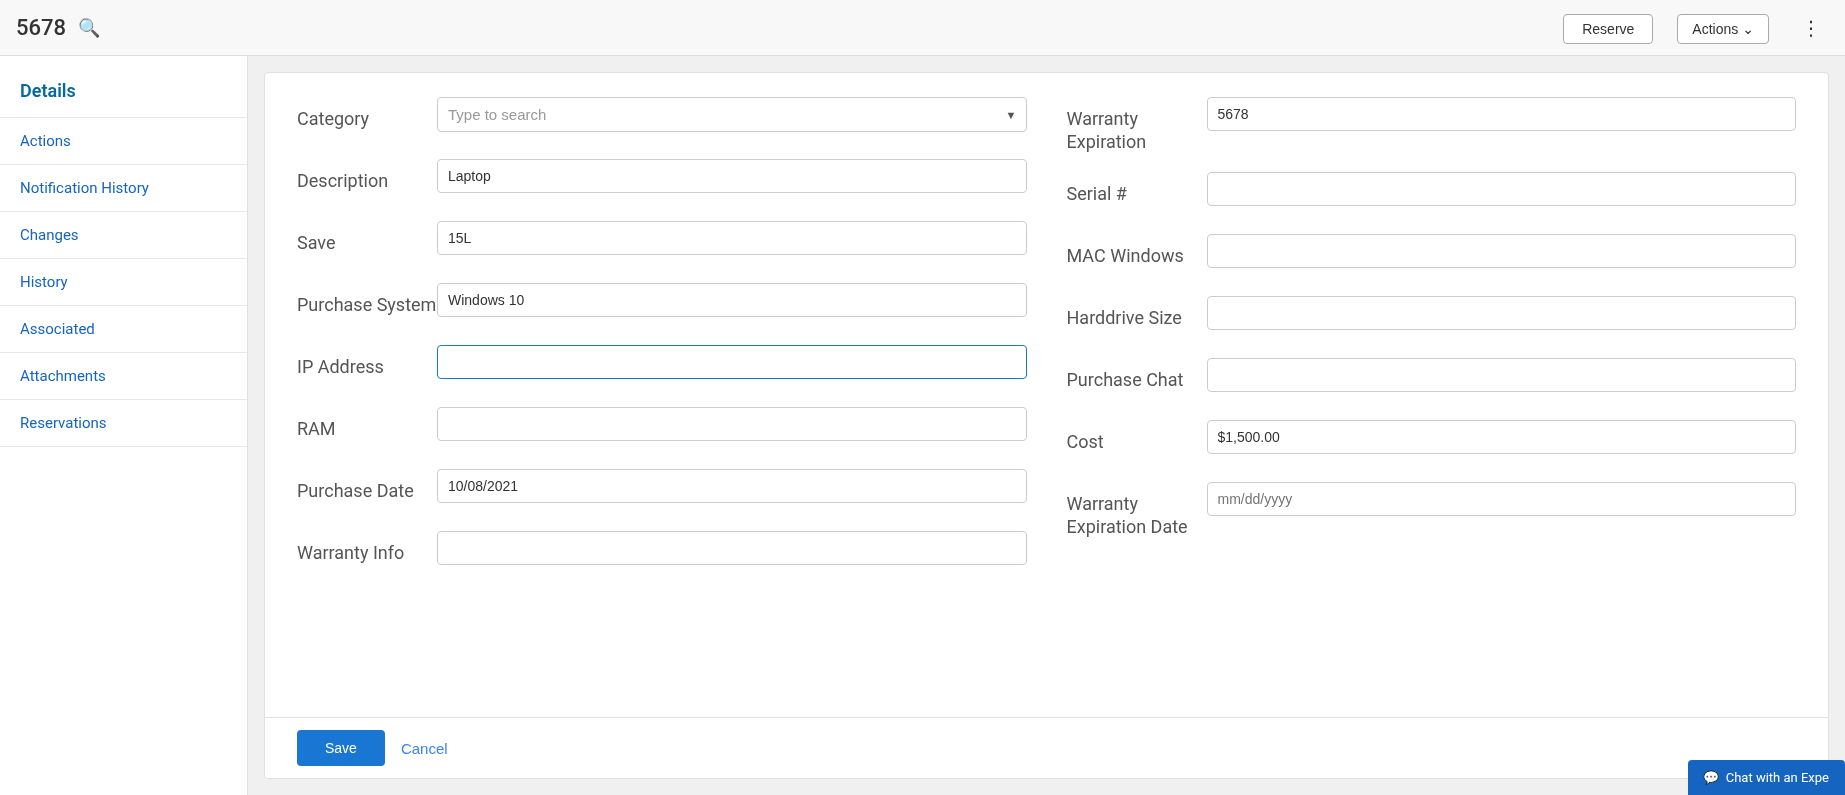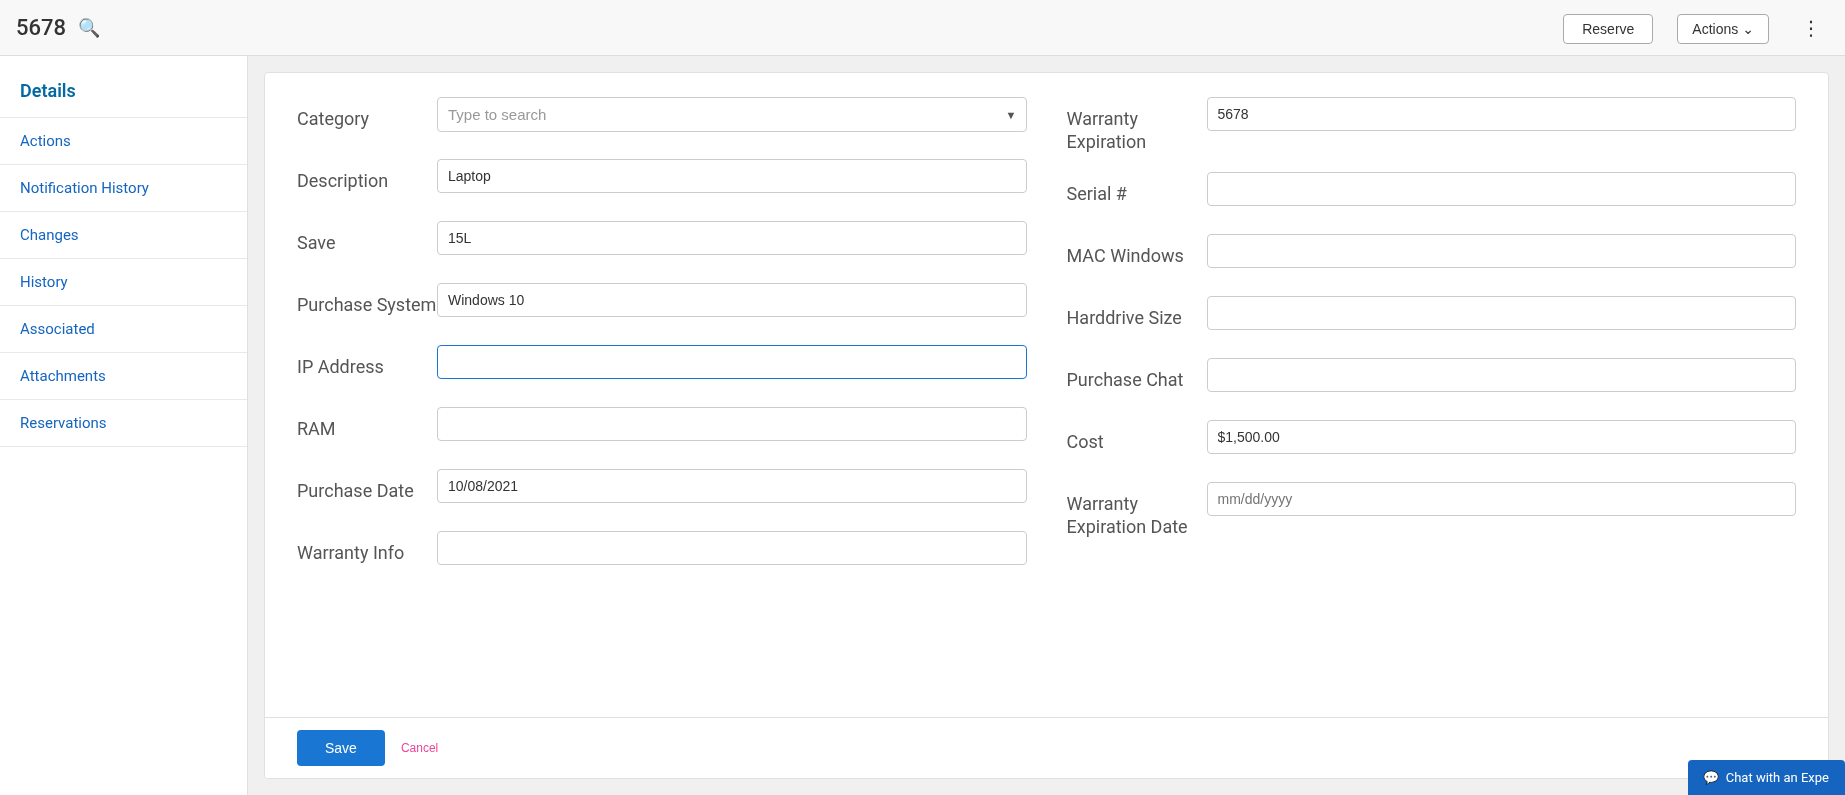--- a/index.html
+++ b/index.html
@@ -200,22 +200,22 @@
       border-radius: 4px;
       padding: 10px 28px;
       font-size: 14px;
       cursor: pointer;
       font-weight: 500;
       text-align: right;
     }
     .btn-cancel {
       background: none;
       border: none;
-      color: #ec4899;
-      font-size: 12px;
+      color: #3b82f6;
+      font-size: 15px;
       cursor: pointer;
     }
 
     
     .chat-widget {
       position: fixed;
       bottom: 0;
       right: 0;
       background: #1565c0;
       color: white;

